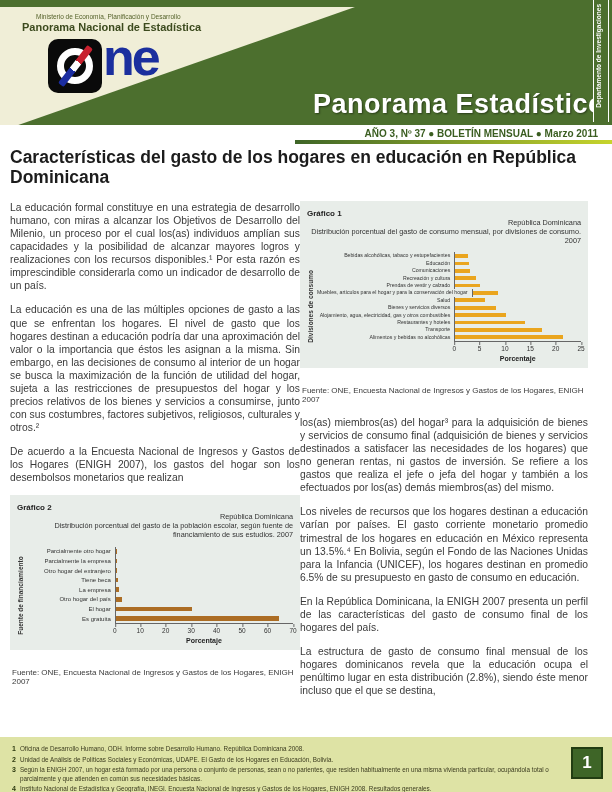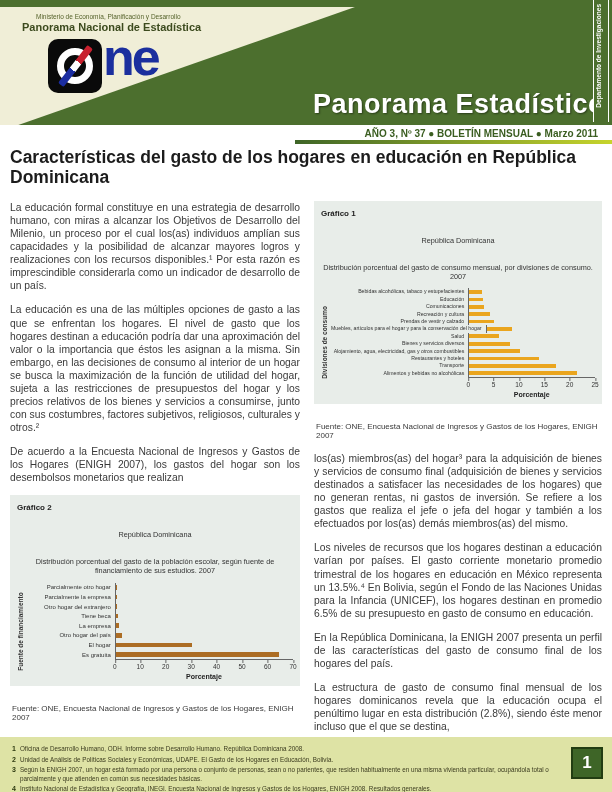--- a/index.html
+++ b/index.html
@@ -28,29 +28,29 @@
         color:#fff;font-size:6.5px;font-weight:bold;white-space:nowrap;}
   .issue-line{position:absolute;top:128px;right:14px;font-size:10px;font-weight:bold;color:#3A5D20;}
   .gradient-bar{position:absolute;top:140px;left:295px;width:317px;height:4px;
         background:linear-gradient(90deg,#3E6527,#C6D42C);}
 
   
   .headline{position:absolute;top:148px;left:10px;width:585px;font-size:17.5px;font-weight:bold;
         color:#1C1C1C;line-height:1.12;}
 
   
-  .columns{position:absolute;top:201px;left:10px;width:592px;display:flex;gap:14px;}
+  .columns{position:absolute;top:201px;left:10px;width:592px;display:flex;}
   .col-left{width:290px;}
   .col-right{width:288px;}
   .para{font-size:10.3px;line-height:1.27;color:#3A3A3A;text-align:justify;margin:0 0 11px 0;}
 
   
   .chart-panel{background:#E8EDE9;padding:8px 7px 6px 7px;margin-top:3px;}
   .chart-name{text-align:left;font-size:8px;font-weight:bold;color:#222;}
-  .chart-sub{text-align:center;font-size:7.3px;color:#333;line-height:1.25;margin-top:18px;}
+  .chart-sub{text-align:right;font-size:7.3px;color:#333;line-height:1.25;}
   .chart-grid{display:flex;margin-top:7px;}
   .ylabel{writing-mode:vertical-rl;transform:rotate(180deg);font-size:6.5px;font-weight:bold;color:#333;
         text-align:center;flex:0 0 10px;}
   .plot{flex:1;}
   .bar-row{display:flex;align-items:center;height:var(--rowh);}
   .bar-label{flex:0 0 var(--labelw);box-sizing:border-box;padding-right:4px;text-align:right;
         font-size:var(--labfs);color:#333;white-space:nowrap;line-height:1;}
   .bar-track{flex:1;height:100%;border-left:1px solid #666;display:flex;align-items:center;}
   .bar{display:block;height:var(--barh);}
   .axis{margin-left:var(--labelw);border-top:1px solid #666;position:relative;height:11px;}

